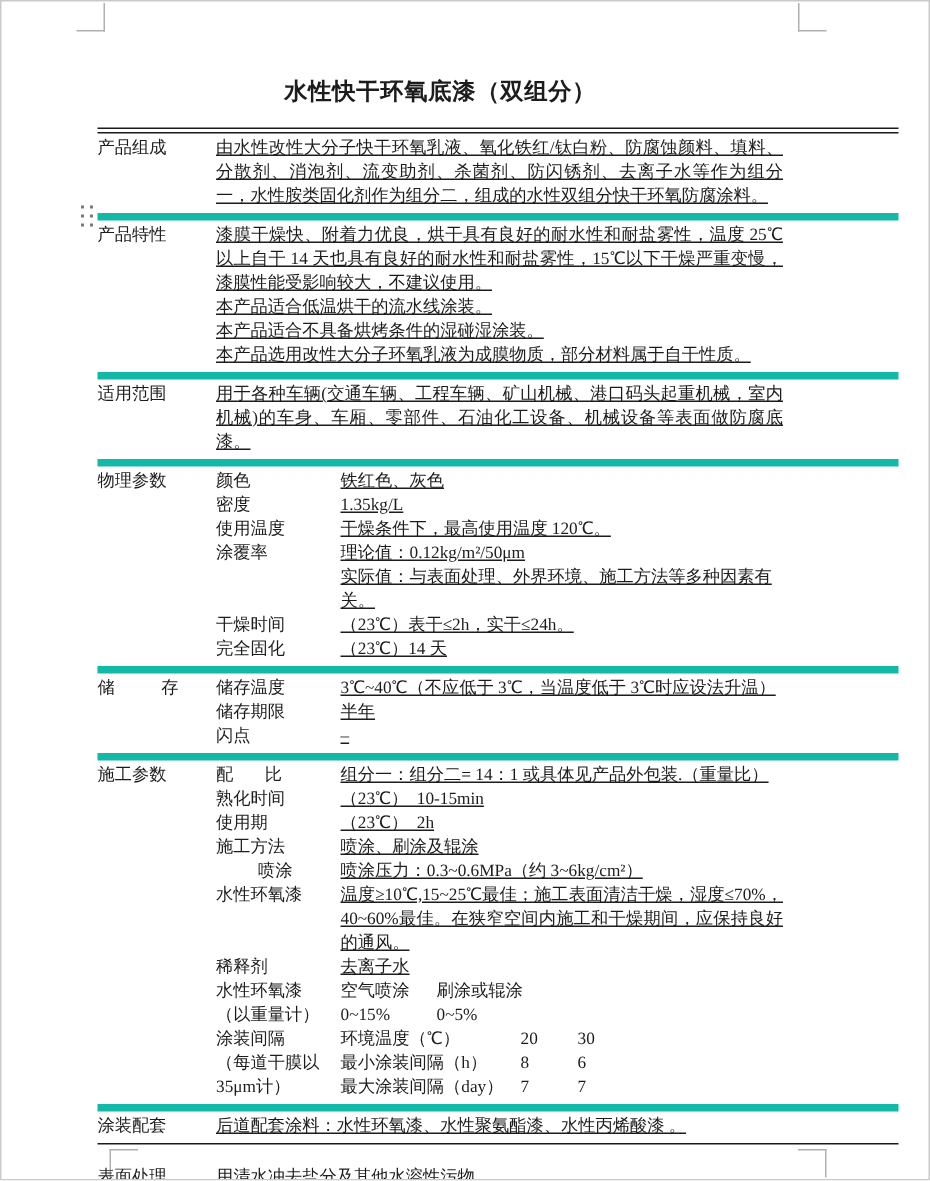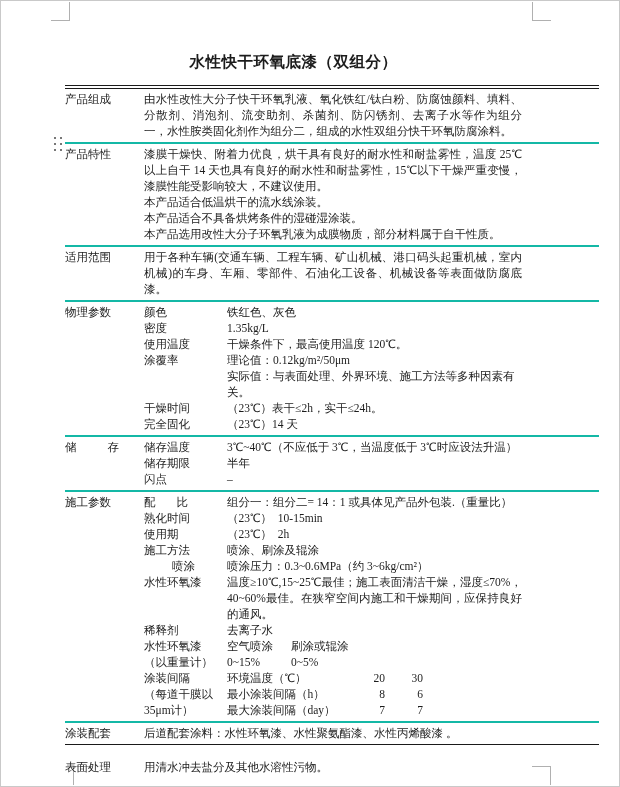--- a/index.html
+++ b/index.html
@@ -18,37 +18,37 @@
   .crop.br { left:531px; top:765px; border-right-width:1px; border-top-width:1px; }
   
   .handle { position:absolute; left:51px; top:134px; width:11px; height:17px;
     background-image:radial-gradient(#777 1px, transparent 1.3px);
     background-size:6px 6px; background-position:0 0; }
   .doc { position:absolute; left:64px; top:45px; width:534px; }
   h1 { margin:6px 77px 13px 0; font-size:15.5px; line-height:20px;
        font-weight:bold; text-align:center; letter-spacing:0.5px; }
   .rule-double { height:2px; border-top:1px solid #1a1a1a; border-bottom:1px solid #1a1a1a; }
   .row { display:grid; grid-template-columns:79px 1fr; padding:2px 77px 3px 0; }
-  .rule-top { border-top:2px solid #14b8a6; }
+  .rule-top { border-top:5px solid #14b8a6; }
   .rule-bottom { border-bottom:1px solid #1a1a1a; }
   .label { white-space:nowrap; }
   .cell { min-width:0; }
   .just { text-align:justify; }
-  .pre { white-space:pre-wrap; }
+  .pre { white-space:pre-wrap;text-decoration:underline; }
   .sub { display:grid; grid-template-columns:83px 1fr; }
   .sname { white-space:nowrap; }
   .sname.indent { padding-left:28px; }
   .two-line span { display:block; white-space:nowrap; }
   .spread   { display:inline-block; width:54px; text-align:justify; text-align-last:justify; }
   .spread-s { display:inline-block; width:44px; text-align:justify; text-align-last:justify; }
   .mini2 { display:grid; grid-template-columns:64px 76px; }
   .mini2 span { text-align:left; white-space:nowrap; }
   .mini3 { display:grid; grid-template-columns:120px 38px 38px; }
   .mini3 .ml { white-space:nowrap; }
-  .mini3 .mc { text-align:right; }
+  .mini3 .mc { text-align:left; }
   .gap-top { margin-top:12px; }
 </style>
 </head>
 <body>
 
 <div class="page">
   <i class="crop tl"></i>
   <i class="crop tr"></i>
   <i class="crop bl"></i>
   <i class="crop br"></i>

